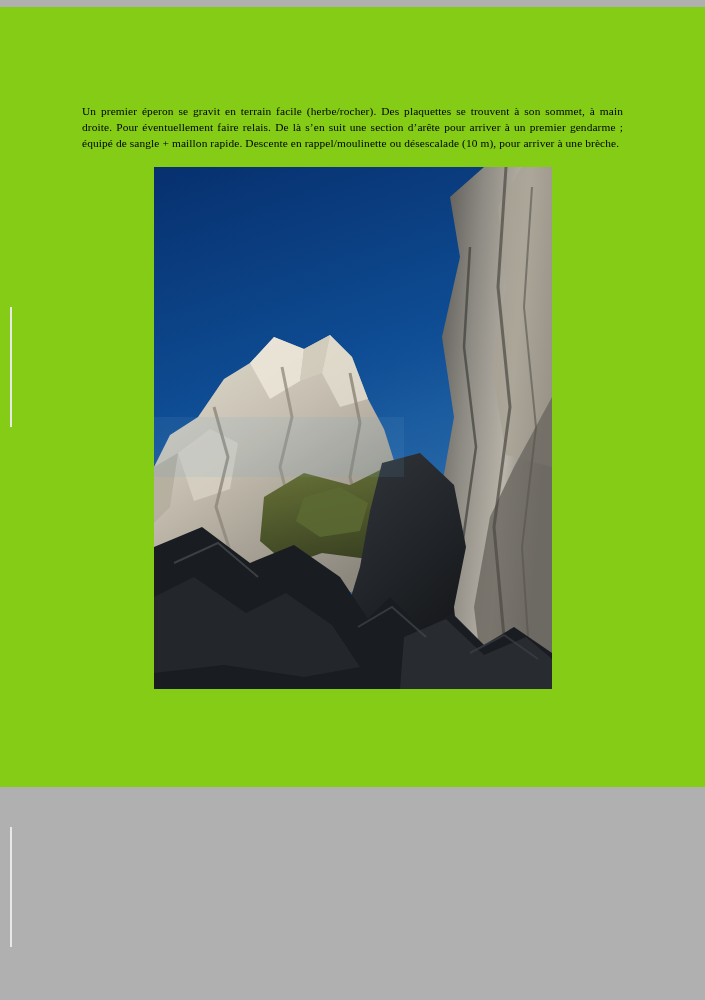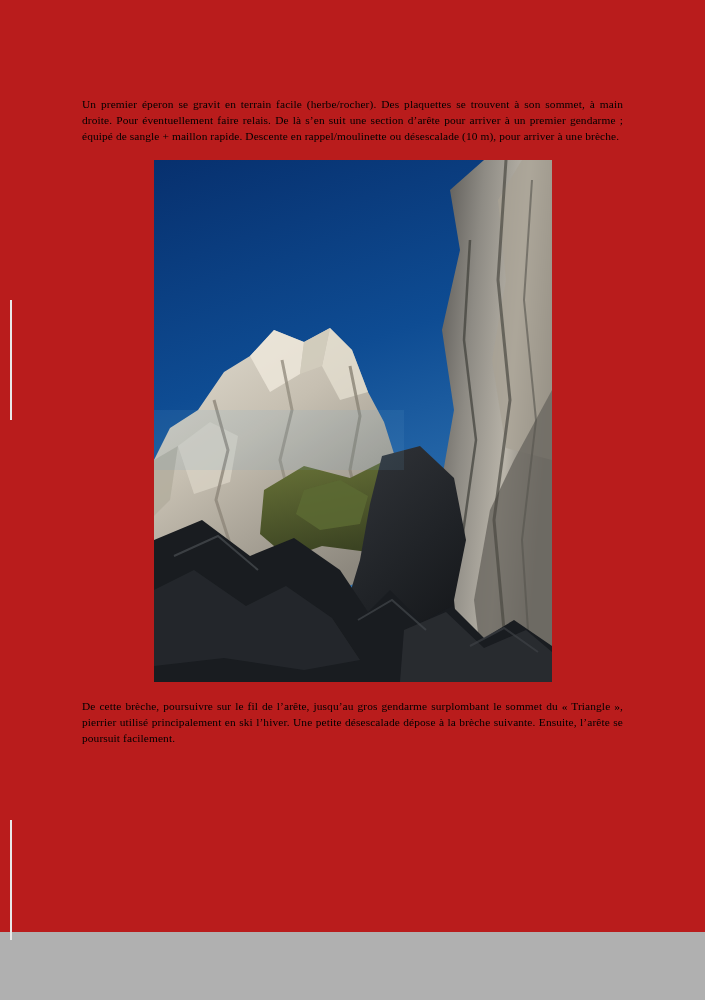--- a/index.html
+++ b/index.html
@@ -9,23 +9,24 @@
   }
   body {
     width: 705px;
     height: 1000px;
     overflow: hidden;
     font-family: "Liberation Serif", serif;
   }
   .page {
     position: relative;
     width: 705px;
-    height: 932px;
-    background: #b91c1c;
+    height: 780px;
+    background: #84cc16;
     box-sizing: border-box;
+    margin-top: 7px;
   }
   .content {
     position: absolute;
     left: 82px;
     top: 96px;
     width: 541px;
   }
   .para {
     font-family: "Liberation Serif", serif;
     font-size: 11.4px;
@@ -142,16 +143,15 @@
 
           <path d="M20,396 L64,376 L104,410" stroke="#4a4e53" stroke-width="2" fill="none" opacity="0.7"></path>
           <path d="M204,460 L238,440 L272,470" stroke="#43474c" stroke-width="2" fill="none" opacity="0.7"></path>
           <path d="M316,486 L350,468 L384,492" stroke="#41454a" stroke-width="2" fill="none" opacity="0.6"></path>
 
           <rect x="0" y="250" width="250" height="60" fill="#6fa1cc" opacity="0.12"></rect>
         </svg>
       </div>
     </div>
 
-    <p class="para para-bottom">De cette brèche, poursuivre sur le fil de l’arête, jusqu’au gros gendarme surplombant le sommet du « Triangle », pierrier utilisé principalement en ski l’hiver. Une petite désescalade dépose à la brèche suivante. Ensuite, l’arête se poursuit facilement.</p>
 
   </div>
 </div>
 
 </body></html>

